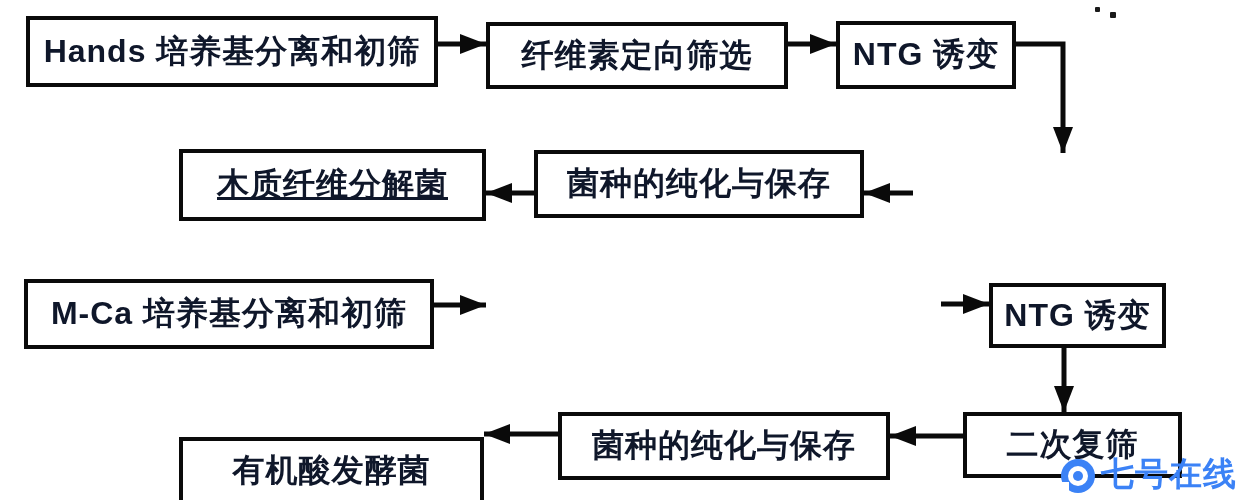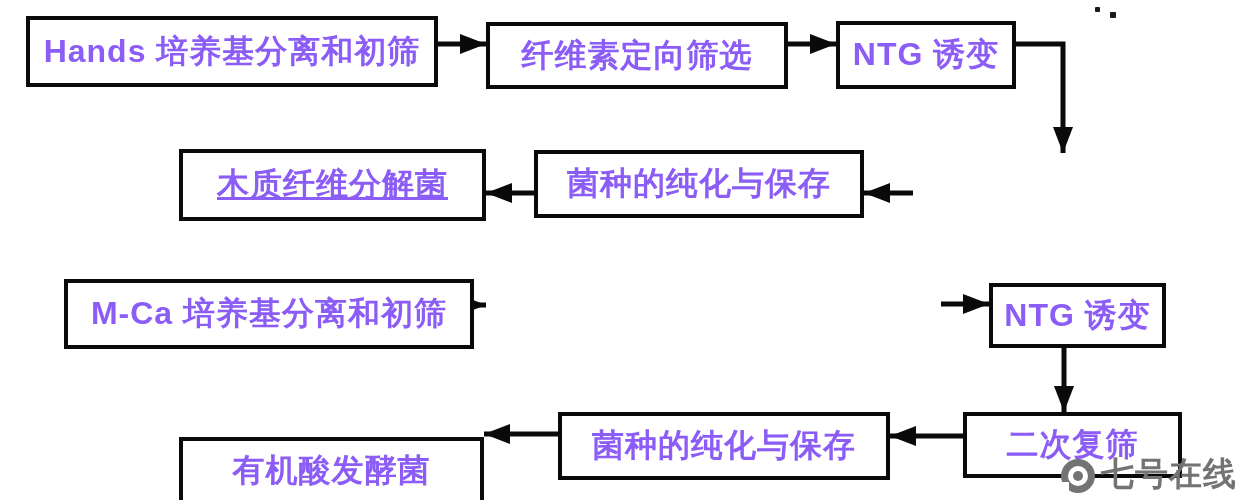--- a/index.html
+++ b/index.html
@@ -5,21 +5,21 @@
   html,body{margin:0;padding:0;background:#ffffff;}
   #canvas{
     position:relative;width:1239px;height:500px;background:#ffffff;overflow:hidden;
     font-family:"Liberation Sans","DejaVu Sans",sans-serif;
   }
   #edges-layer{position:absolute;left:0;top:0;width:1239px;height:500px;z-index:1;}
   .node{
     position:absolute;z-index:2;box-sizing:border-box;
     border:4px solid #0a0a0a;background:#ffffff;
     display:flex;align-items:center;justify-content:center;
-    font-weight:bold;font-size:32px;color:#8b5cf6;white-space:nowrap;
+    font-weight:bold;font-size:32px;color:#0f172a;white-space:nowrap;
     letter-spacing:1px;
   }
   .edge{fill:none;stroke:#0a0a0a;stroke-width:5;}
   .arrowhead{fill:#0a0a0a;stroke:none;}
   .ink-dot{position:absolute;background:#1a1a1a;border-radius:1px;z-index:2;}
   #watermark{
     position:absolute;right:2px;bottom:3px;z-index:5;
     display:flex;align-items:center;gap:4px;
     font-weight:bold;font-size:33px;letter-spacing:1px;white-space:nowrap;
   }
@@ -45,36 +45,36 @@
       <polyline points="941,304 989,304" class="edge"></polyline>
       <polygon points="989,304 963,294 963,314" class="arrowhead"></polygon>
       <polyline points="1064,348 1064,412" class="edge"></polyline>
       <polygon points="1064,412 1054,386 1074,386" class="arrowhead"></polygon>
       <polyline points="963,436 890,436" class="edge"></polyline>
       <polygon points="890,436 916,426 916,446" class="arrowhead"></polygon>
       <polyline points="558,434 484,434" class="edge"></polyline>
       <polygon points="484,434 510,424 510,444" class="arrowhead"></polygon>
     </svg>
 
-  <div id="watermark" style="color: #737373; text-align: center;">
+  <div id="watermark" style="color: #3b82f6; text-align: center;">
     <span class="wm-icon">
       <svg width="38" height="38" viewBox="0 0 38 38">
         <circle cx="19" cy="20" r="17" fill="currentColor"></circle>
         <circle cx="19" cy="20" r="10" fill="#ffffff"></circle>
         <circle cx="19" cy="20" r="5" fill="currentColor"></circle>
         <rect x="0" y="26" width="10" height="12" fill="#ffffff"></rect>
       </svg>
     </span>
     <span>七号在线</span>
   </div>
 <div class="node" style="left: 26px; top: 16px; width: 412px; height: 71px;">Hands 培养基分离和初筛</div>
     <div class="node" style="left: 486px; top: 22px; width: 302px; height: 67px;">纤维素定向筛选</div>
     <div class="node" style="left: 836px; top: 21px; width: 180px; height: 68px;">NTG 诱变</div>
     <div class="node" style="left: 534px; top: 150px; width: 330px; height: 68px;">菌种的纯化与保存</div>
     <div class="node" style="left: 179px; top: 149px; width: 307px; height: 72px; text-decoration: underline;">木质纤维分解菌</div>
-    <div class="node" style="left: 24px; top: 279px; width: 410px; height: 70px; margin-left: 40px;">M-Ca 培养基分离和初筛</div>
+    <div class="node" style="left: 24px; top: 279px; width: 410px; height: 70px;">M-Ca 培养基分离和初筛</div>
     <div class="node" style="left: 989px; top: 283px; width: 177px; height: 65px;">NTG 诱变</div>
     <div class="node" style="left: 963px; top: 412px; width: 219px; height: 66px;">二次复筛</div>
     <div class="node" style="left: 558px; top: 412px; width: 332px; height: 68px;">菌种的纯化与保存</div>
     <div class="node" style="left: 179px; top: 410px; width: 305px; height: 67px; margin-top: 27px;">有机酸发酵菌</div>
     <div class="ink-dot" style="left: 1095px; top: 7px; width: 5px; height: 5px;"></div>
     <div class="ink-dot" style="left: 1110px; top: 12px; width: 6px; height: 6px;"></div>
   </div>
 
 </body></html>

